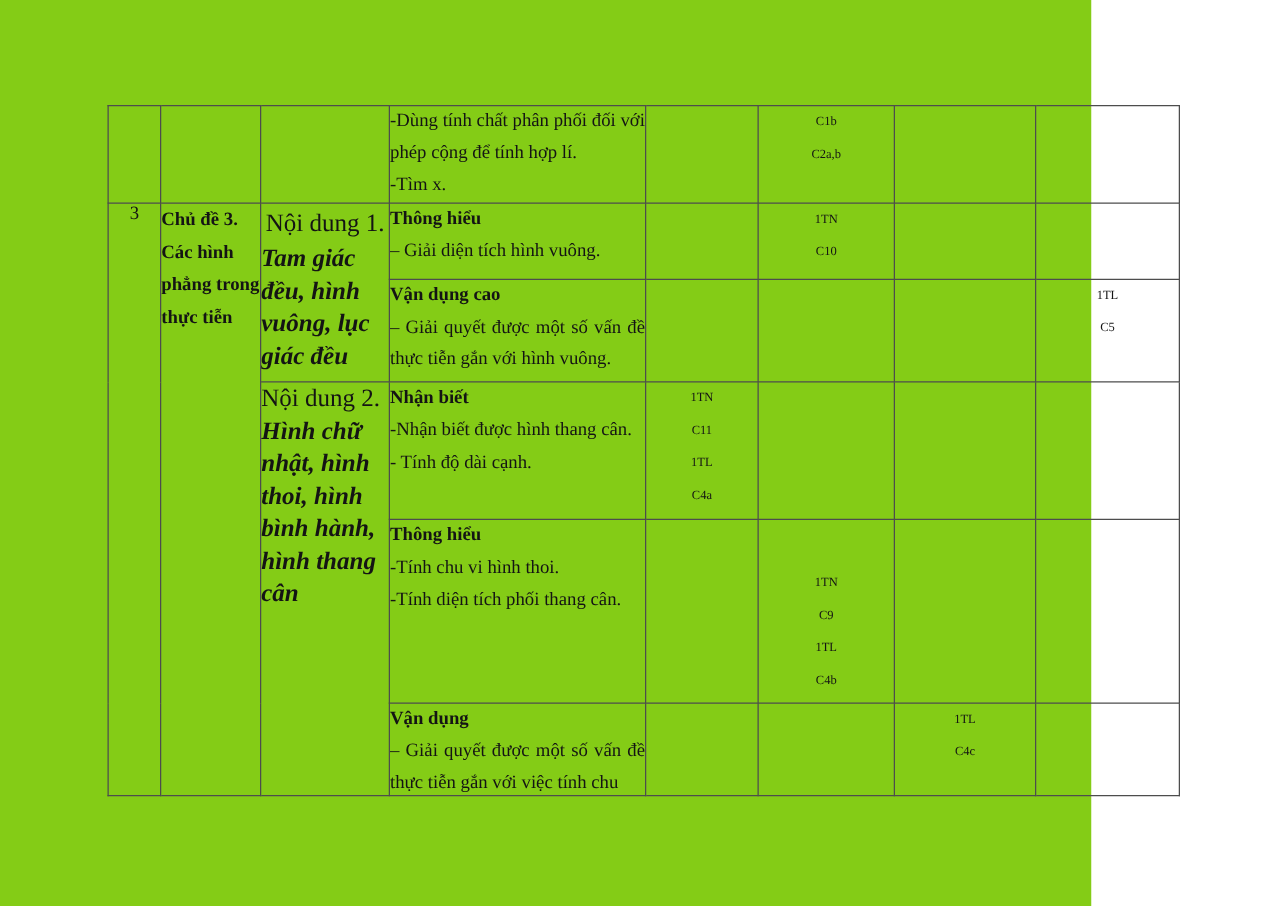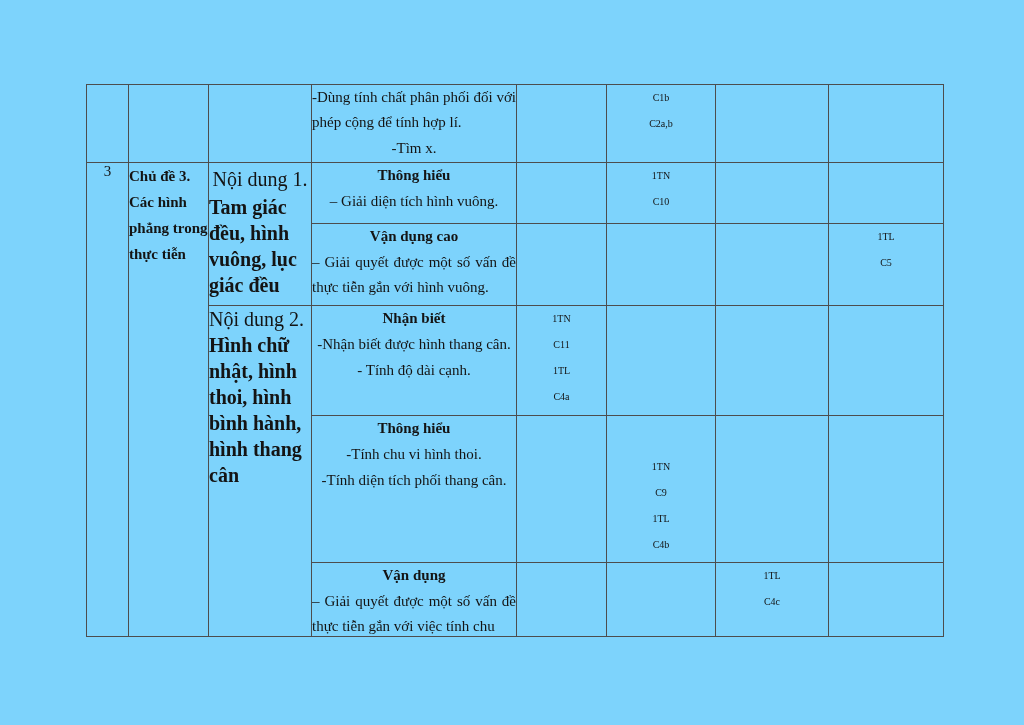--- a/index.html
+++ b/index.html
@@ -7,23 +7,23 @@
     padding: 0;
     background: #ffffff;
     width: 1024px;
     height: 725px;
     overflow: hidden;
     font-family: "Liberation Serif", "DejaVu Serif", serif;
     color: #141414;
   }
   .page {
     position: relative;
-    width: 1024px;
+    width: 873px;
     height: 725px;
-    background: #7dd3fc;
+    background: #84cc16;
   }
   table.matrix {
     position: absolute;
     left: 86px;
     top: 84px;
     width: 857px;
     border-collapse: collapse;
     table-layout: fixed;
   }
   table.matrix td {
@@ -37,21 +37,21 @@
   tr.r2 { height: 82px; }
   tr.r3 { height: 110px; margin-top: 26px; }
   tr.r4 { height: 147px; }
   tr.r5 { height: 74px; }
 
   td.content {
     font-size: 15px;
     line-height: 25px;
     padding: 2px 6px 0 7px;
   }
-  td.content p { margin: 0 0 1px 0; text-align: center; }
+  td.content p { margin: 0 0 1px 0; }
   td.content p.head { font-weight: bold; }
   td.content p.just { text-align: justify; }
 
   td.codes {
     text-align: center;
     font-size: 10px;
     line-height: 26px;
     padding-top: 3px;
   }
   td.codes div { margin: 0; }
@@ -70,20 +70,21 @@
     padding: 0 3px 0 7px;
     margin-left: 41px;
   }
   td.nd {
     font-size: 20px;
     line-height: 26px;
     padding: 2px 5px 0 6px;
   }
   td.nd .topic {
     font-weight: bold;
+    font-style: italic;
     margin: 0;
   }
   td.nd1 .lbl {
     text-align: center;
     margin: 3px 0 2px 0;
   }
   td.nd2 { padding-top: 50px; }
   td.nd2 .lbl {
     text-align: left;
     margin: 0;

